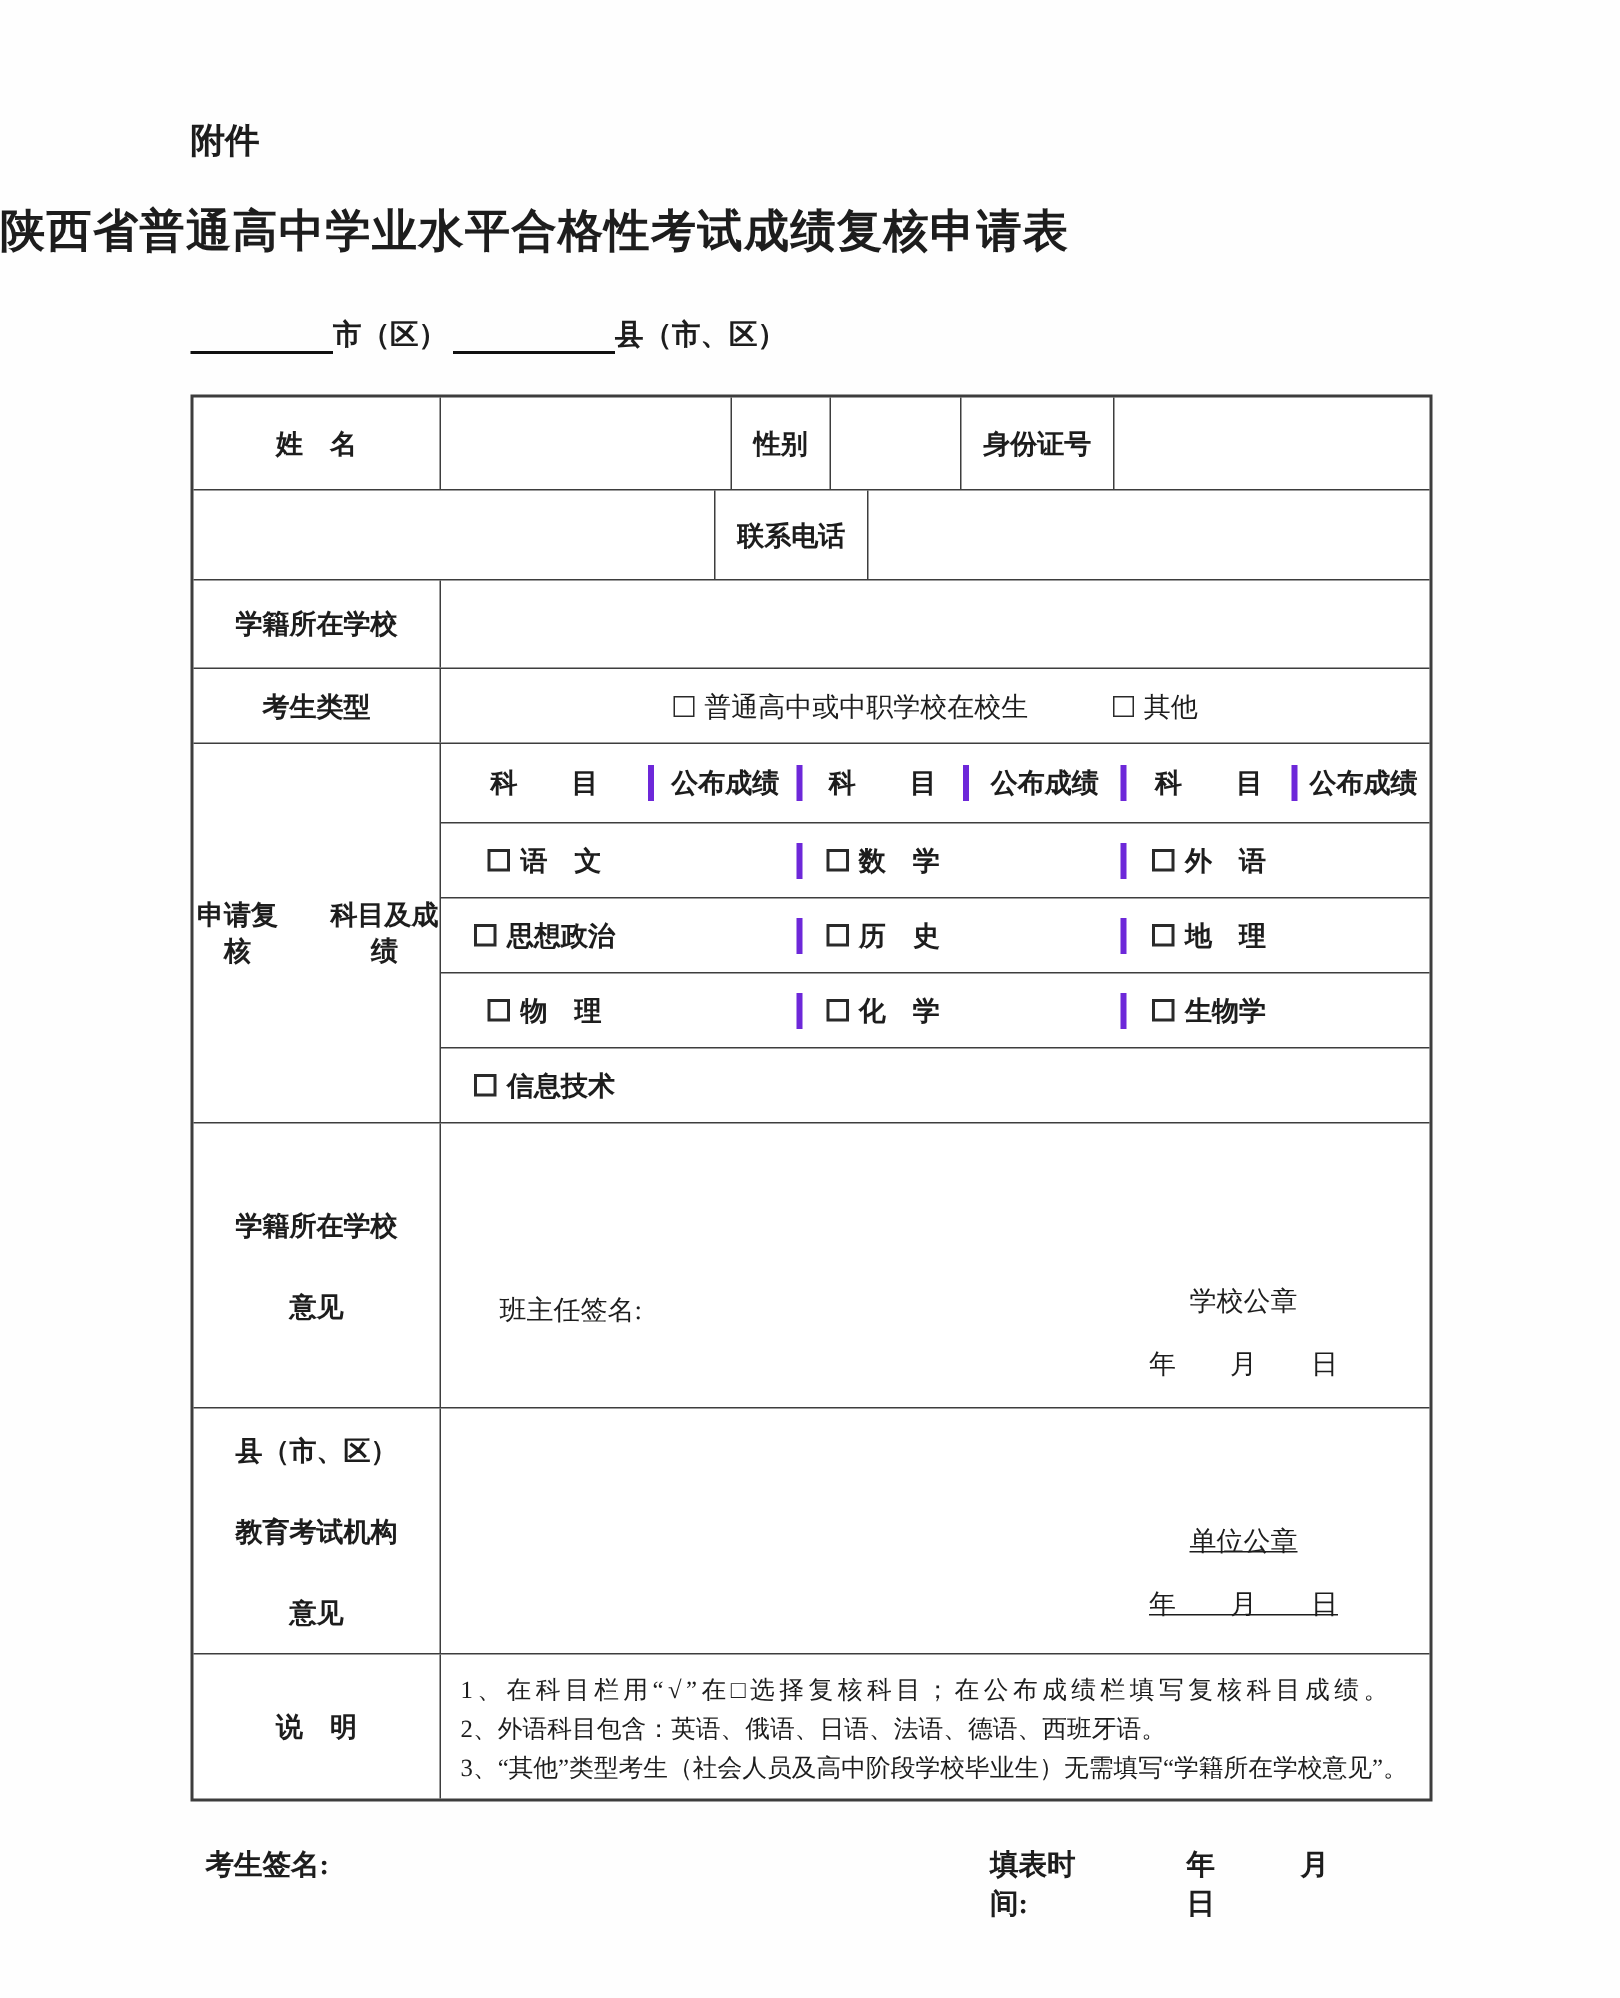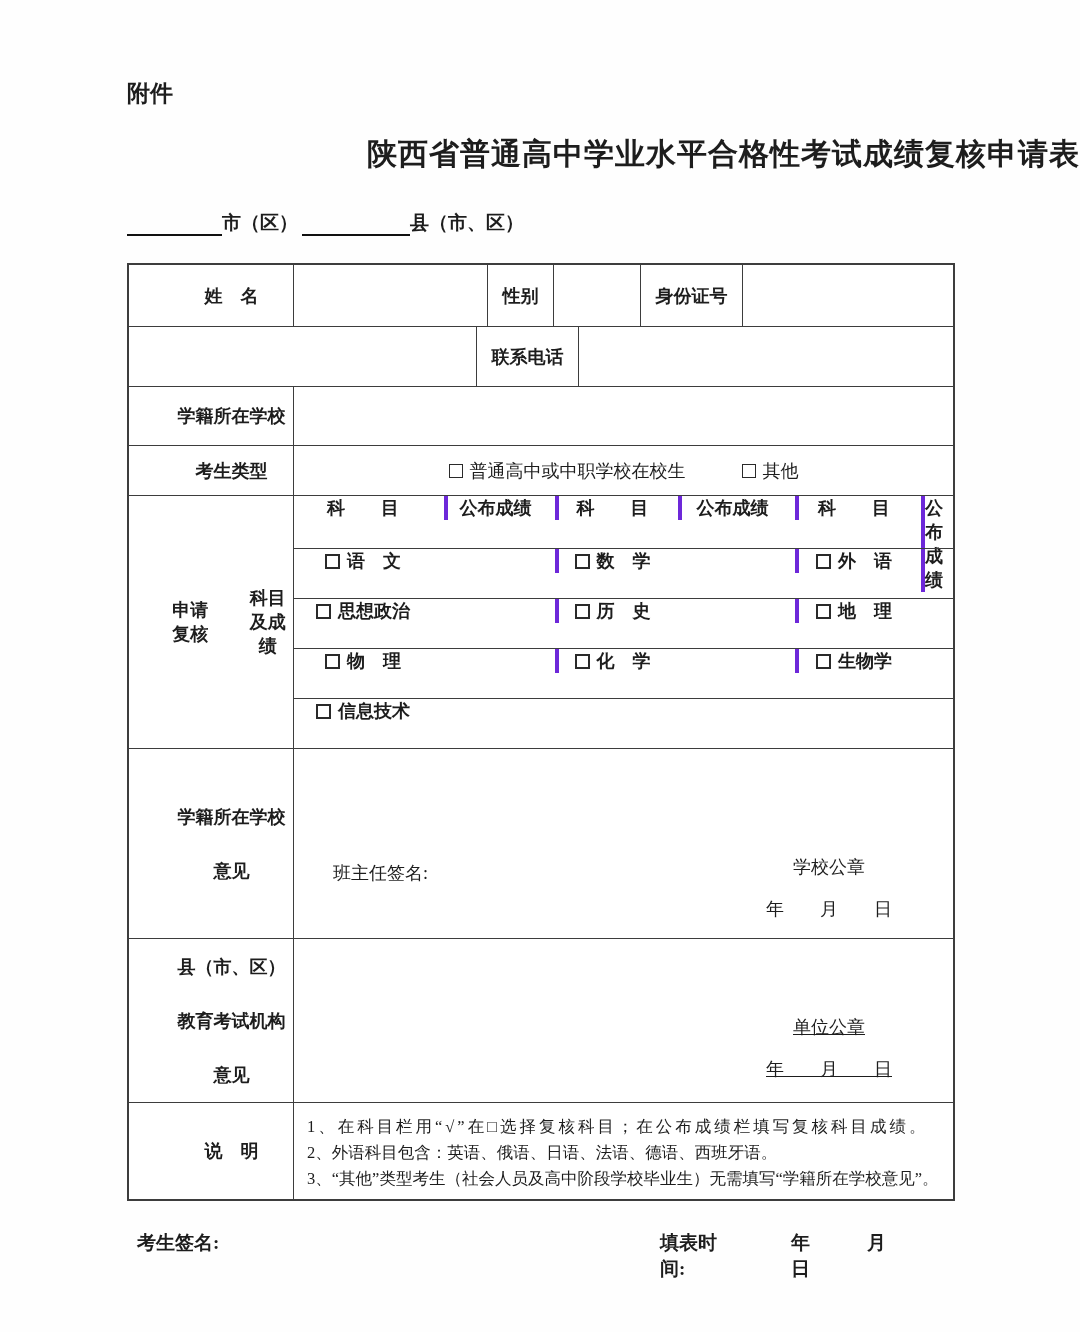--- a/index.html
+++ b/index.html
@@ -6,54 +6,54 @@
   html,body { background:#ffffff; }
   body {
     width:1080px; height:1332px; position:relative;
     font-family:"Liberation Serif","DejaVu Serif",serif;
     color:#1d1d1d;
   }
   .canvas { position:absolute; inset:0; background:#fefefe; }
 
   
   .attachment { position:absolute; left:127px; top:78px; font-size:23px; font-weight:600; }
-  .title { position:absolute; left:0; right:0; top:134px; text-align:right;
+  .title { position:absolute; left:0; right:0; top:134px; text-align:left;
            font-size:30px; font-weight:800; letter-spacing:1px; }
   .region-line { position:absolute; left:127px; top:210px; display:flex; align-items:flex-end;
                  font-size:19px; font-weight:700; }
   .blank { display:inline-block; height:24px; border-bottom:2px solid #111; }
   .blank-city { width:95px; }
   .blank-county { width:108px; margin-left:4px; }
 
   
   .form-table { position:absolute; left:127px; top:263px; width:828px;
                 border:2px solid #3d3d3d; background:#fff; }
   .ft-row { display:flex; align-items:stretch; }
   .ft-row + .ft-row { border-top:1px solid #3d3d3d; }
   .cell { display:flex; align-items:center; justify-content:center; text-align:center;
           font-size:18px; min-width:0; }
   .cell + .cell, .cell + .subgrid { border-left:1px solid #3d3d3d; }
   .label-cell { font-weight:700; }
-  .w-label { flex:0 0 164px;padding-left:41px; }
+  .w-label { flex:0 0 164px; }
   .grow { flex:1 1 auto; }
 
   .h-r1 { height:61px; } .h-r2 { height:60px; } .h-r3 { height:59px; } .h-r4 { height:50px; }
   .w-r1a { flex:0 0 194px; } .w-r1b { flex:0 0 66px; } .w-r1c { flex:0 0 87px; } .w-r1d { flex:0 0 102px; }
   .w-r2a { flex:0 0 347px; } .w-r2b { flex:0 0 102px; }
 
   .type-content { justify-content:center; gap:56px; font-weight:400; }
   .cb { width:15px; height:15px; border:2px solid #2a2a2a; display:inline-block;
         margin-right:7px; flex:none; background:#fff; }
   .cb-sm { width:14px; height:14px; border-width:1.5px; }
   .opt { display:flex; align-items:center; }
 
   
   .section-label-cell { flex-direction:row; gap:32px; }
   .subgrid { flex:1 1 auto; display:flex; flex-direction:column; }
-  .sub-row { display:flex; align-items:flex-start; height:52px;gap:12px; }
+  .sub-row { display:flex; align-items:center; height:52px; }
   .sub-row + .sub-row { border-top:1px solid #3d3d3d; }
   .sub-row.subjects { height:50px; }
   .sub-cell { display:flex; align-items:center; justify-content:center; font-size:18px; min-width:0; }
   .sub-cell + .sub-cell { border-left:4px solid #6d28d9; }
   .sub-head { font-weight:700; }
   .subject-name { font-weight:600; }
   .w-s1 { flex:0 0 138px; } .w-s2 { flex:0 0 99px; } .w-s3 { flex:0 0 111px; }
   .w-s4 { flex:0 0 105px; } .w-s5 { flex:0 0 114px; } .w-s6 { flex:1 1 auto; }
 
   

